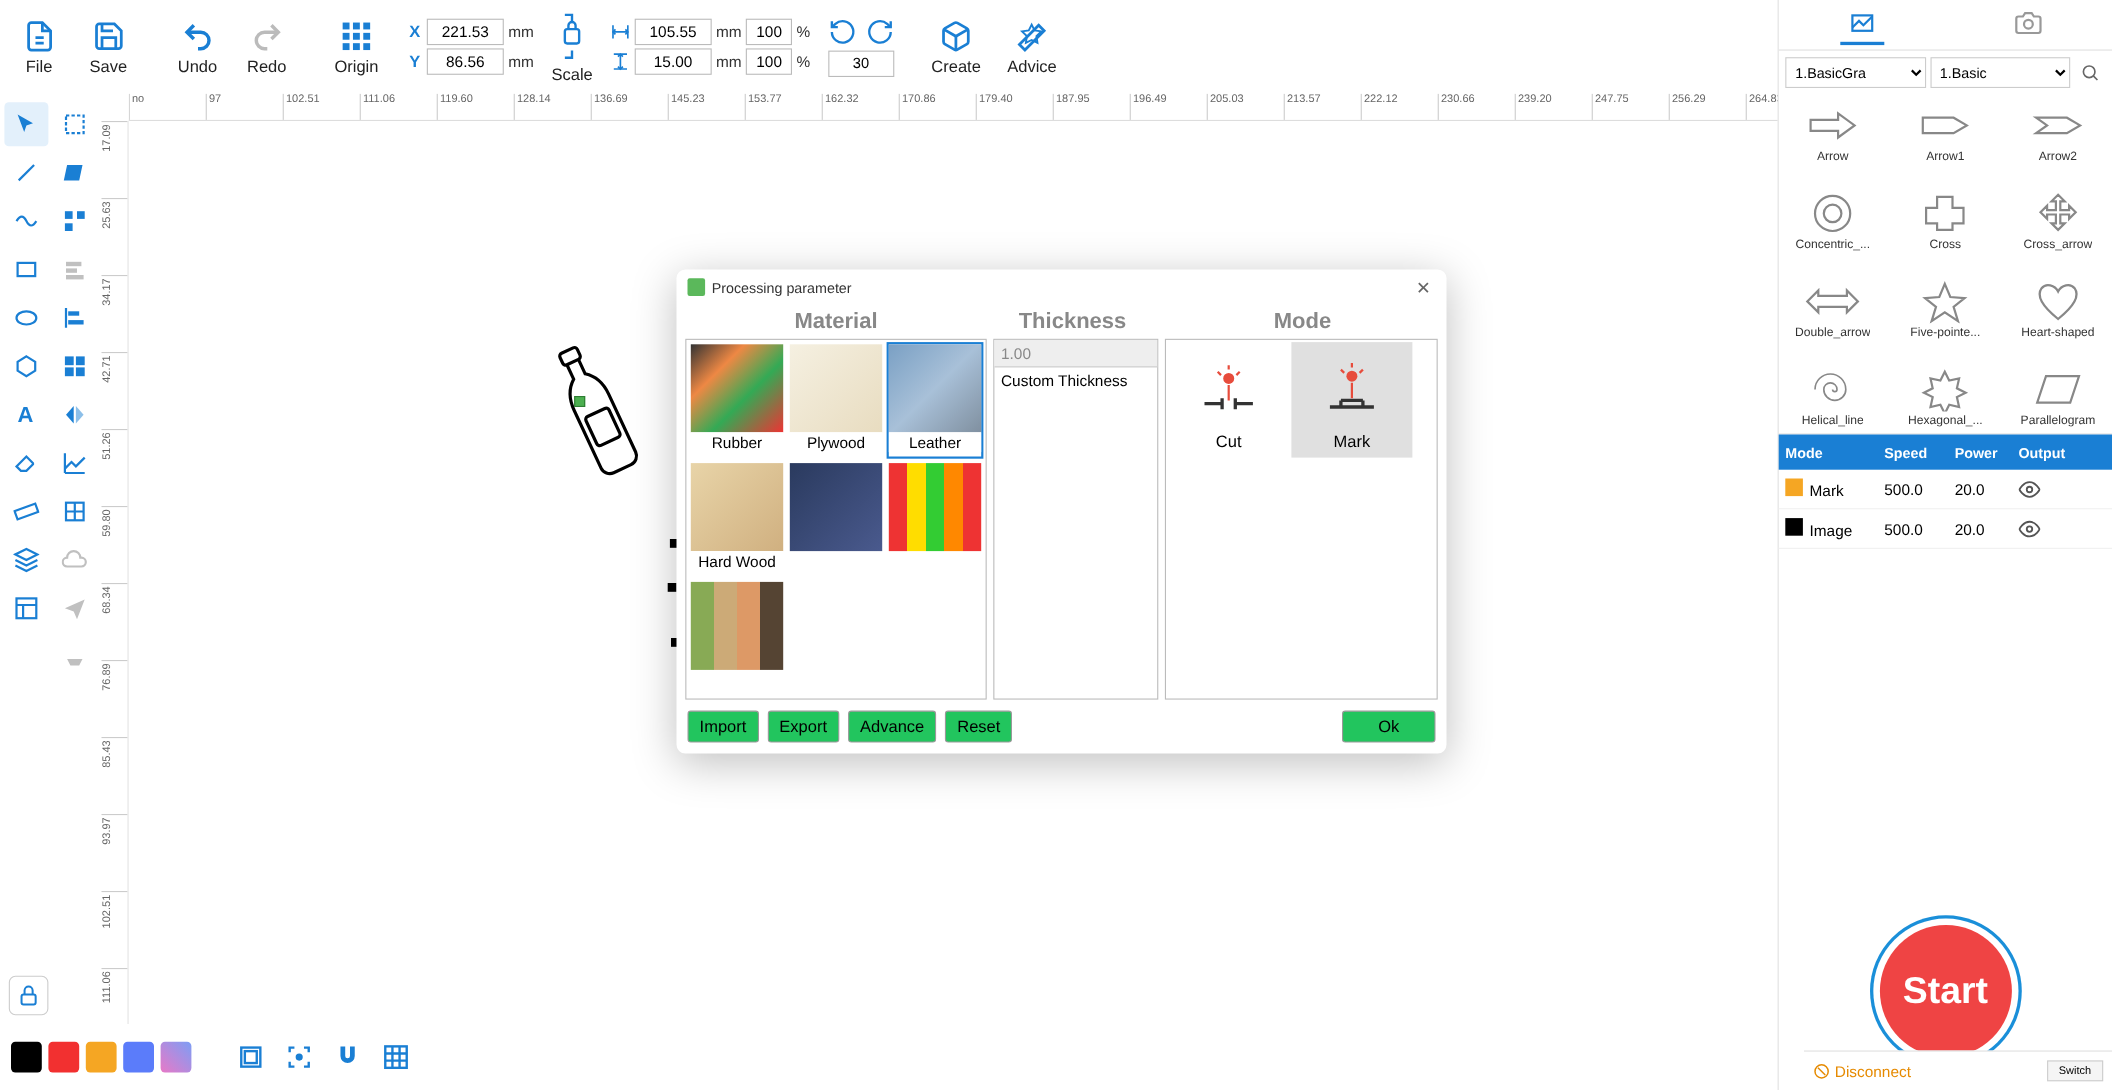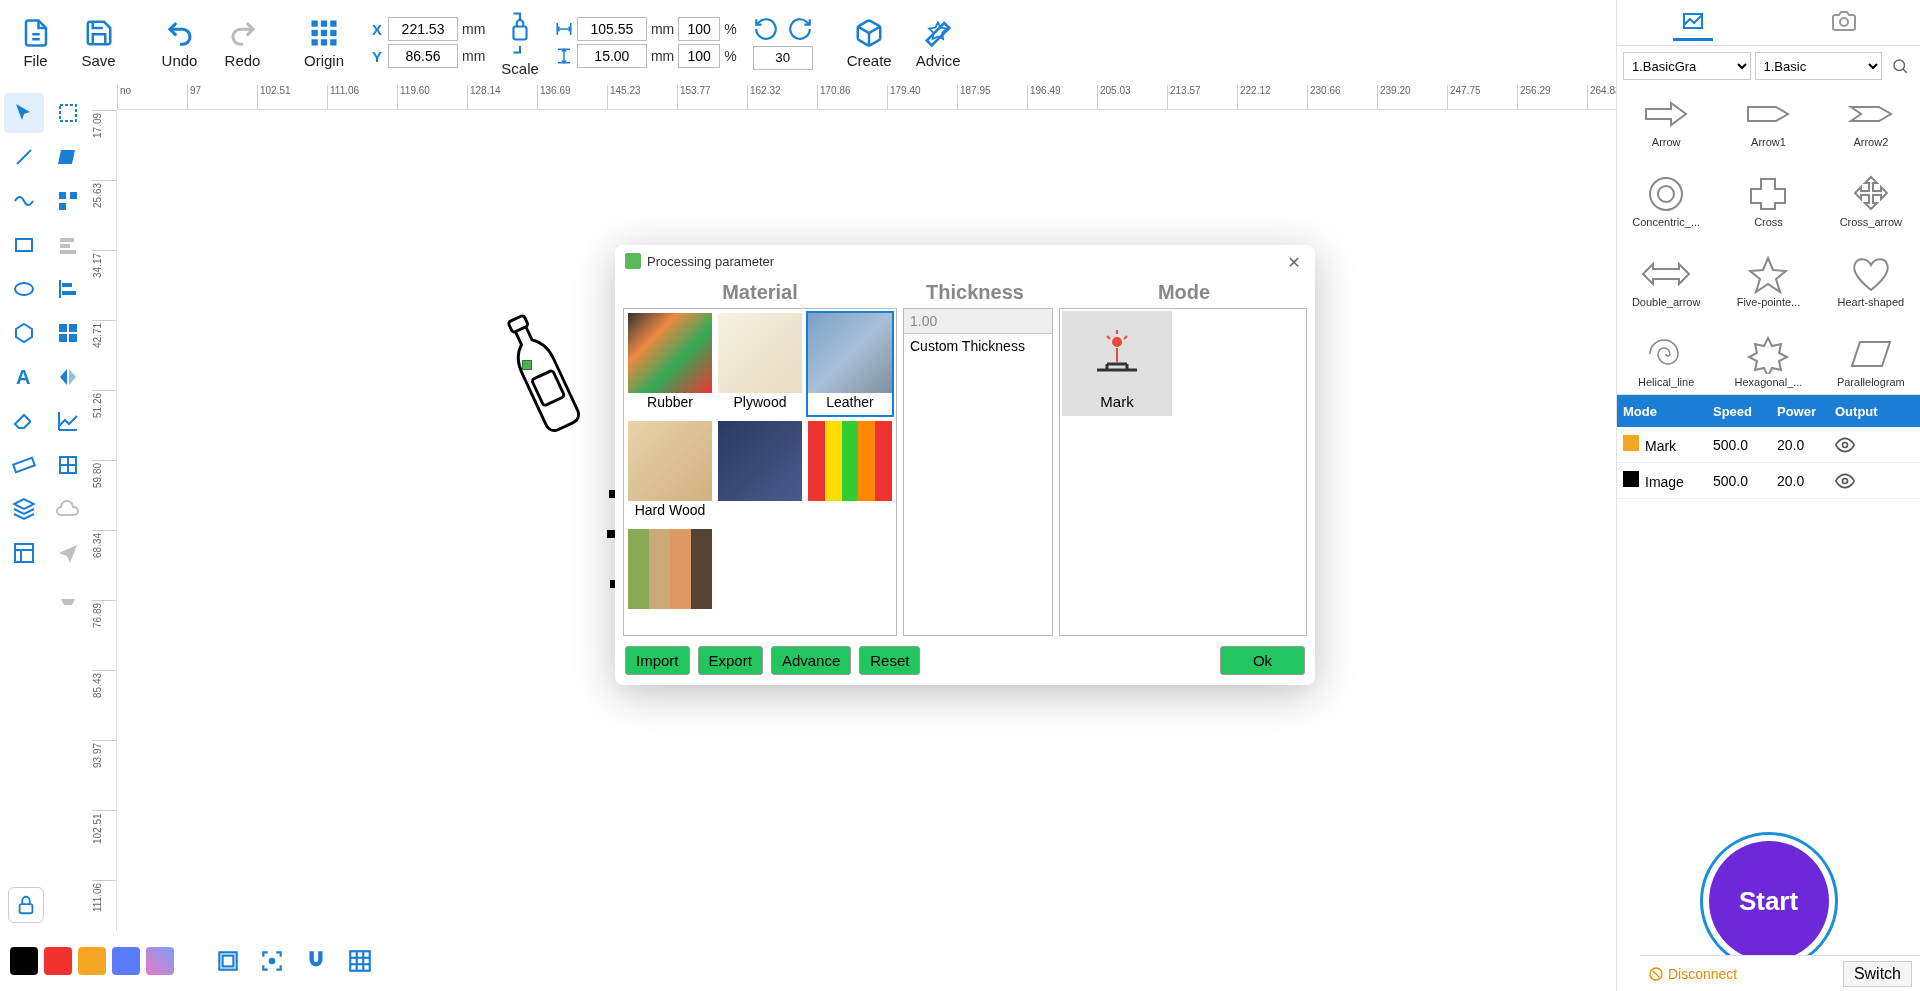--- a/index.html
+++ b/index.html
@@ -74,25 +74,25 @@
 
 .layers-table { border-top: 1px solid #e0e0e0; }
 .layers-header { display: flex; background: #1a7fd4; color: #fff; font-size: 13px; font-weight: bold; height: 32px; align-items: center; }
 .lh-col { padding: 0 6px; }
 .lh-c1 { width: 90px; } .lh-c2 { width: 64px; } .lh-c3 { width: 58px; } .lh-c4 { width: 58px; }
 .layer-row { display: flex; height: 36px; align-items: center; font-size: 14px; border-bottom: 1px solid #f0f0f0; }
 .layer-sw { width: 16px; height: 16px; margin-right: 6px; display:inline-block; }
 .eye-icon { color:#555; }
 
 .start-wrap { display:flex; justify-content:center; padding: 30px 0; }
-.start-btn { width: 120px; height: 120px; border-radius: 50%; background: #6d28d9; color: #fff; font-size: 26px; font-weight: bold; display:flex; align-items:center; justify-content:center; cursor:pointer; box-shadow: 0 0 0 6px #fff, 0 0 0 9px #1a8fd9; }
+.start-btn { width: 120px; height: 120px; border-radius: 50%; background: #ef4444; color: #fff; font-size: 34px; font-weight: bold; display:flex; align-items:center; justify-content:center; cursor:pointer; box-shadow: 0 0 0 6px #fff, 0 0 0 9px #1a8fd9; }
 
 .rp-footer { position: absolute; bottom: 0; right:0; width:280px; height: 36px; border-top: 1px solid #e0e0e0; display:flex; align-items:center; justify-content:space-between; padding: 0 8px; background:#fff;}
 .disconnect { display:flex; align-items:center; gap:4px; color:#e68a00; font-size:14px; }
-.switch-btn { border:1px solid #ccc; padding: 3px 10px; background:#f5f5f5; cursor:pointer; font-size:16px;}
+.switch-btn { border:1px solid #ccc; padding: 3px 10px; background:#f5f5f5; cursor:pointer; font-size:10px;}
 
 
 .modal-backdrop { position: absolute; inset: 0; background: rgba(0,0,0,0); pointer-events: none; }
 .modal { position: absolute; top: 245px; left: 615px; width: 700px; background: #fff; border-radius: 8px; box-shadow: 0 8px 40px rgba(0,0,0,0.25); pointer-events: auto; }
 .modal-title { display:flex; align-items:center; gap:6px; padding: 8px 10px; font-size: 13px; color:#333; }
 .modal-close { position:absolute; top:6px; right:10px; cursor:pointer; color:#666; font-size:16px; width:22px; height:22px; display:flex; align-items:center; justify-content:center;}
 .modal-headers { display:flex; }
 .mh { flex:1; text-align:center; font-size:20px; color:#888; font-weight:bold; padding: 4px 0; }
 .modal-body { display:flex; gap:6px; padding: 0 8px; }
 .mat-grid { border:1px solid #bbb; display:grid; grid-template-columns: repeat(3,88px); grid-auto-rows: 106px; padding:2px; gap:2px; width: 274px; }
@@ -749,20 +749,40 @@
           </div>
           <div class="mat-item">
             <div class="mat-thumb" style="background: linear-gradient(90deg, rgb(136, 170, 85) 0px, rgb(136, 170, 85) 25%, rgb(204, 170, 119) 25%, rgb(204, 170, 119) 50%, rgb(221, 153, 102) 50%, rgb(221, 153, 102) 75%, rgb(85, 68, 51) 75%, rgb(85, 68, 51) 100%);"></div>
           </div>
         </div>
       <div class="thick-box">
         <input class="thick-input" value="1.00" style="">
         <div class="thick-label">Custom Thickness</div>
       </div>
       <div class="mode-box" id="mode-box">
+          <div class="mode-item">
+            <div class="mode-icon">
+              <svg width="60" height="60" viewBox="0 0 60 60">
+                <g stroke="#333" stroke-width="3" fill="none">
+                  <line x1="8" y1="45" x2="24" y2="45"></line>
+                  <line x1="36" y1="45" x2="52" y2="45"></line>
+                  <line x1="24" y1="40" x2="24" y2="50"></line>
+                  <line x1="36" y1="40" x2="36" y2="50"></line>
+                </g>
+                <circle cx="30" cy="22" r="5" fill="#e74c3c"></circle>
+                <g stroke="#e74c3c" stroke-width="2">
+                  <line x1="30" y1="10" x2="30" y2="14"></line>
+                  <line x1="20" y1="16" x2="23" y2="19"></line>
+                  <line x1="40" y1="16" x2="37" y2="19"></line>
+                </g>
+                <line x1="30" y1="28" x2="30" y2="42" stroke="#e74c3c" stroke-width="2"></line>
+              </svg>
+            </div>
+            <div class="mode-label">Cut</div>
+          </div>
           <div class="mode-item sel">
             <div class="mode-icon">
               <svg width="60" height="60" viewBox="0 0 60 60">
                 <g stroke="#333" stroke-width="3" fill="none">
                   <line x1="10" y1="48" x2="50" y2="48"></line>
                   <line x1="20" y1="42" x2="20" y2="48"></line>
                   <line x1="40" y1="42" x2="40" y2="48"></line>
                   <line x1="20" y1="42" x2="40" y2="42"></line>
                 </g>
                 <circle cx="30" cy="20" r="5" fill="#e74c3c"></circle>

